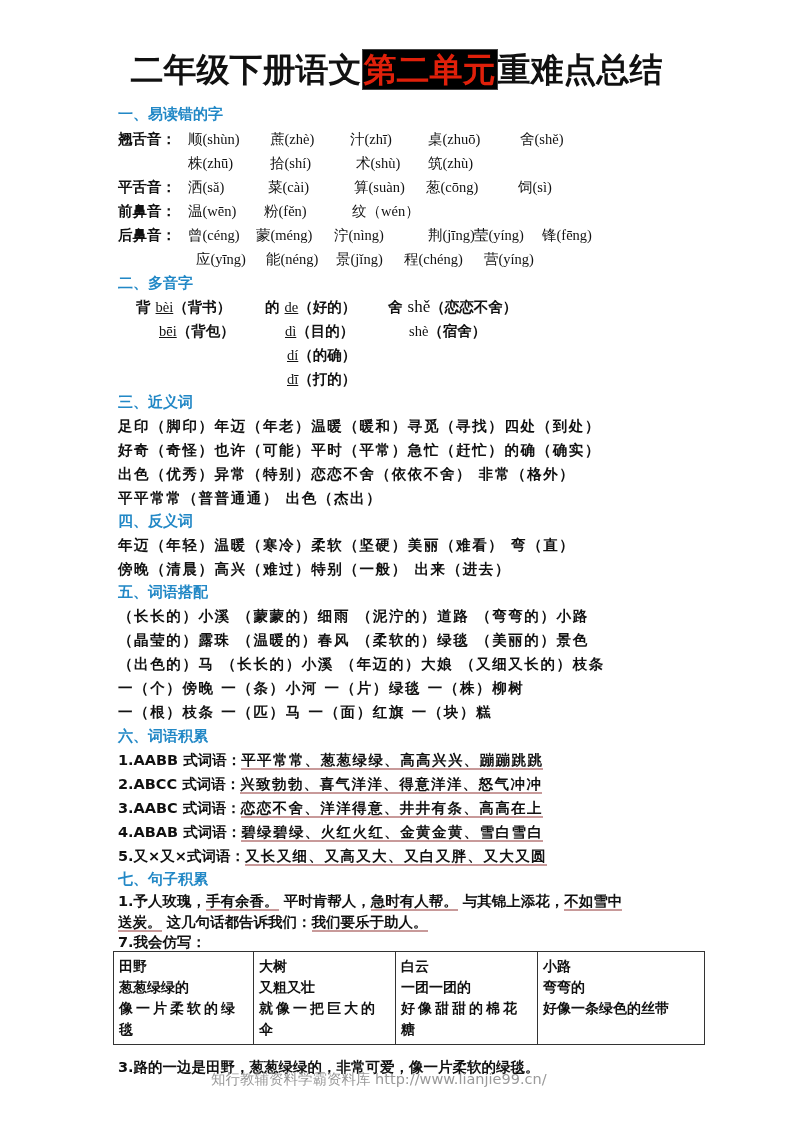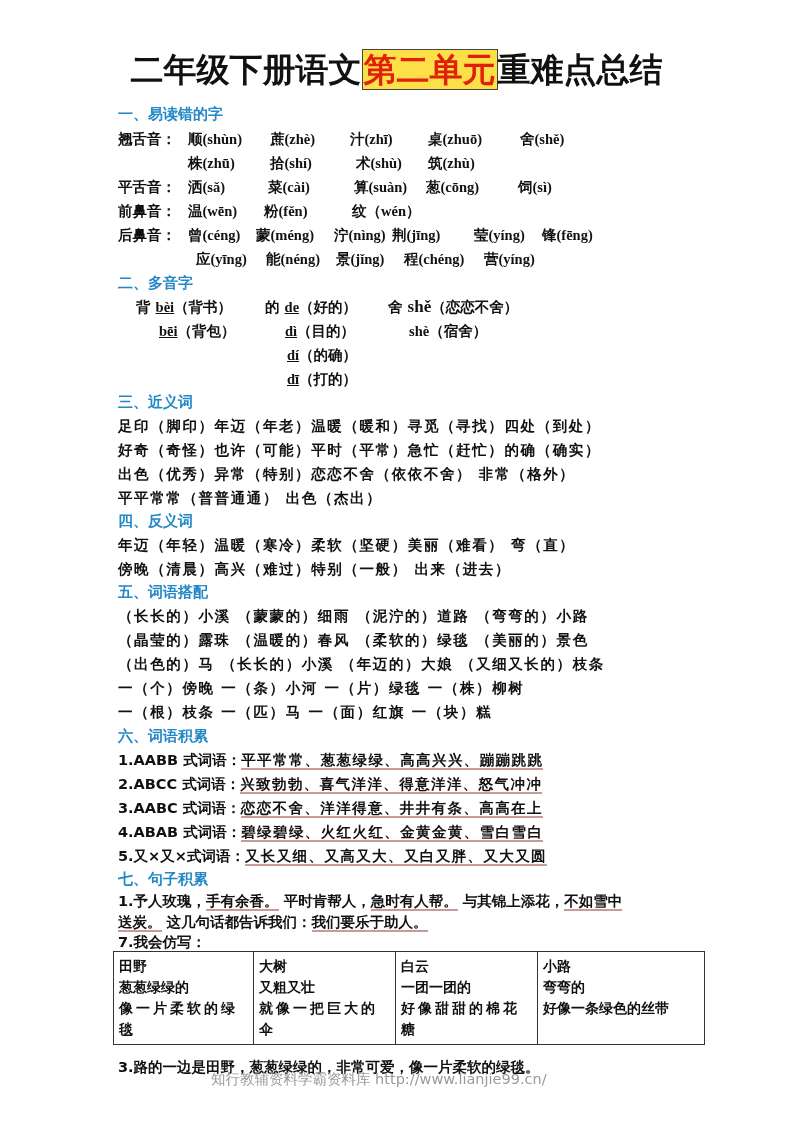--- a/index.html
+++ b/index.html
@@ -1,23 +1,23 @@
 <!DOCTYPE html>
 <html><head>
 <meta charset="utf-8">
 <style>
   html, body { margin: 0; padding: 0; background: #ffffff; }
   body { width: 793px; height: 1122px; position: relative; overflow: hidden;
          font-family: "DejaVu Sans", "Liberation Sans", sans-serif; color: #111; }
   .abs { position: absolute; white-space: nowrap; }
   .title { left: 0; width: 793px; top: 45px; text-align: center; font-size: 33px; font-weight: bold; letter-spacing: 0px; line-height: 50px; color: #111; }
-  .title .hl { background: #fde047; color: #e0200a; border: 1px solid #444; padding: 0 1px; }
+  .title .hl { background: #000000; color: #e0200a; border: 1px solid #444; padding: 0 1px; }
   .sec { left: 118px; font-size: 15px; font-weight: bold; color: #2288c6; line-height: 20px; }
   .ln { font-size: 14.5px; font-weight: bold; line-height: 20px; color: #111; }
-  .py { font-family: "Liberation Serif", "DejaVu Serif", serif; font-weight: bold; font-size: 14.5px; }
+  .py { font-family: "Liberation Serif", "DejaVu Serif", serif; font-weight: normal; font-size: 14.5px; }
   .u { text-decoration: underline; text-align: center; }
   .ru { border-bottom: 2px solid #c89a9a; padding-bottom: 0px; }
   table.fx { position: absolute; left: 113px; top: 951px; width: 592px; border-collapse: collapse; font-size: 14px; font-weight: bold; }
   table.fx td { border: 1px solid #333; vertical-align: top; padding: 4px 5px; line-height: 21px; }
   table.fx td.h { text-align: center; padding: 0; line-height: 20px; }
   .wm { left: 211px; top: 1070px; font-size: 14.5px; color: #9a9a9a; font-family: "DejaVu Sans", sans-serif; }
 </style>
 </head>
 <body>
 
@@ -44,21 +44,21 @@
 
 <div class="abs ln" style="left:118px;top:201px">前鼻音：</div>
 <div class="abs ln py" style="left:188px;top:201px">温(wēn)</div>
 <div class="abs ln py" style="left:264px;top:201px">粉(fěn)</div>
 <div class="abs ln py" style="left:352px;top:201px">纹（wén）</div>
 
 <div class="abs ln" style="left:118px;top:225px">后鼻音：</div>
 <div class="abs ln py" style="left:188px;top:225px">曾(céng)</div>
 <div class="abs ln py" style="left:256px;top:225px">蒙(méng)</div>
 <div class="abs ln py" style="left:334px;top:225px">泞(nìng)</div>
-<div class="abs ln py" style="left:392px;top:225px">荆(jīng)</div>
+<div class="abs ln py" style="left:428px;top:225px">荆(jīng)</div>
 <div class="abs ln py" style="left:474px;top:225px">莹(yíng)</div>
 <div class="abs ln py" style="left:542px;top:225px">锋(fēng)</div>
 <div class="abs ln py" style="left:196px;top:249px">应(yīng)</div>
 <div class="abs ln py" style="left:266px;top:249px">能(néng)</div>
 <div class="abs ln py" style="left:336px;top:249px">景(jǐng)</div>
 <div class="abs ln py" style="left:404px;top:249px">程(chéng)</div>
 <div class="abs ln py" style="left:484px;top:249px">营(yíng)</div>
 
 <div class="abs sec" style="top:273px">二、多音字</div>
 <div class="abs ln" style="left:136px;top:297px"><span>背</span> <span class="py u">bèi</span><span>（背书）</span></div>

